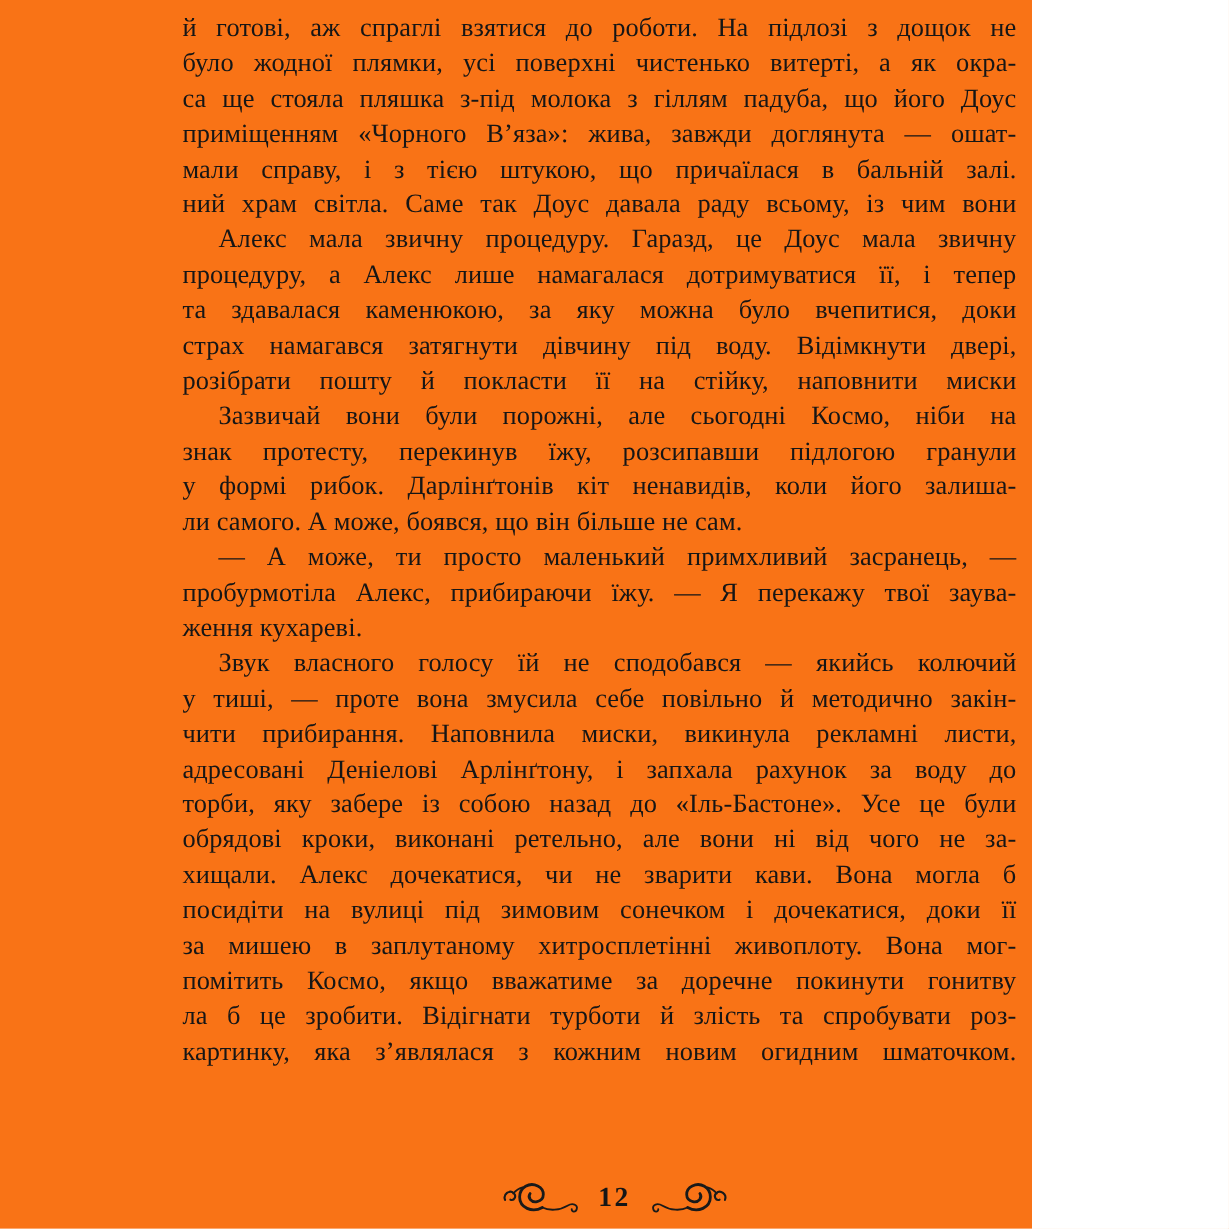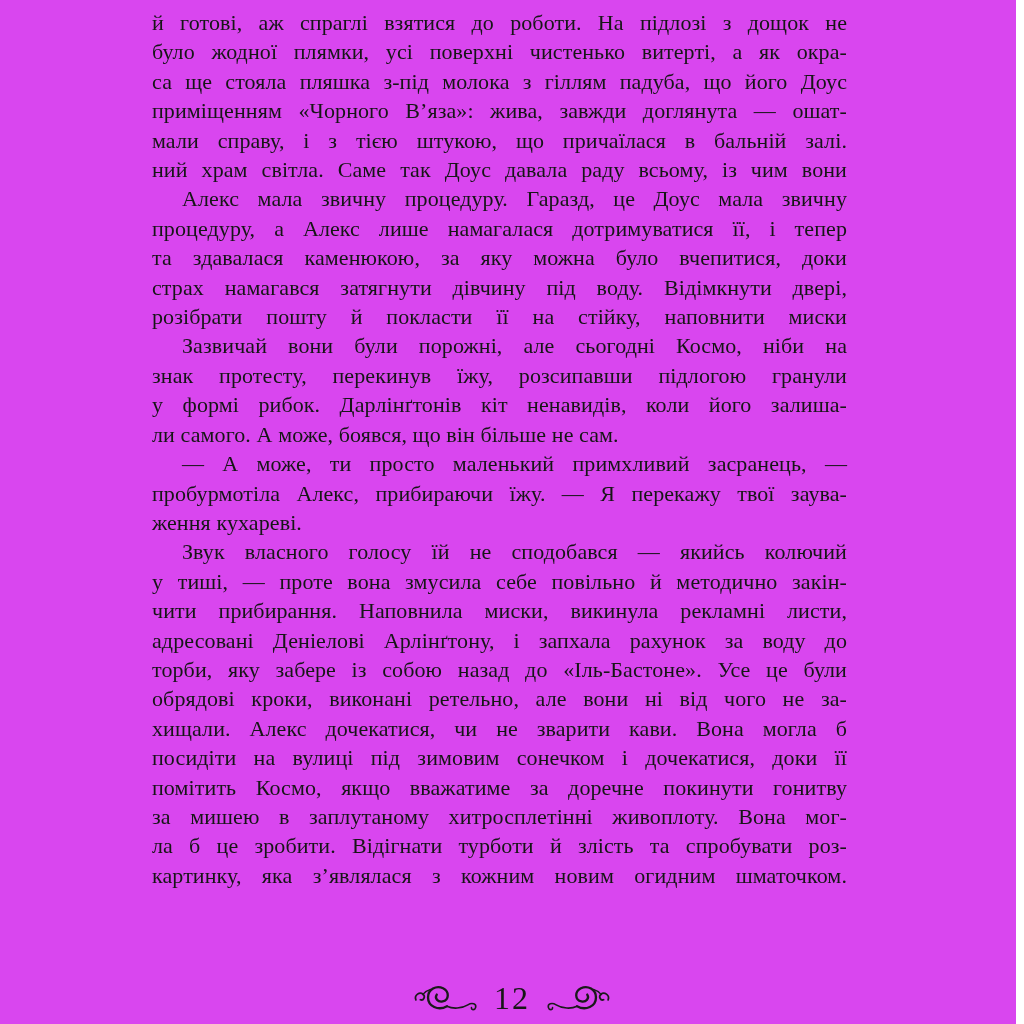--- a/index.html
+++ b/index.html
@@ -2,23 +2,23 @@
 <html lang="uk"><head>
 <meta charset="utf-8">
 <style>
   html, body {
     margin: 0;
     padding: 0;
     background: #ffffff;
   }
   .page {
     position: relative;
-    width: 1016px;
+    width: 860px;
     height: 1024px;
-    background: #d946ef;
+    background: #f97316;
     color: #161616;
     font-family: "Liberation Serif", "DejaVu Serif", serif;
     overflow: hidden;
   }
   .page-text {
     position: absolute;
     left: 152px;
     top: 8px;
     width: 695px;
     font-size: 22px;
@@ -38,22 +38,22 @@
     position: absolute;
     left: 0;
     top: 983px;
     width: 1024px;
     display: flex;
     justify-content: center;
     align-items: center;
     gap: 14px;
   }
   .page-number {
-    font-size: 32px;
-    font-weight: 400;
+    font-size: 23px;
+    font-weight: 700;
     letter-spacing: 2px;
     color: #161616;
     line-height: 30px;
   }
   .flourish { display: block; }
 </style>
 </head>
 <body>
 
 <div class="page">
@@ -87,22 +87,22 @@
       </div>
       <div class="para">
         <div class="line indent">Звук власного голосу їй не сподобався — якийсь колючий</div>
         <div class="line">у тиші, — проте вона змусила себе повільно й методично закін-</div>
         <div class="line">чити прибирання. Наповнила миски, викинула рекламні листи,</div>
         <div class="line">адресовані Деніелові Арлінґтону, і запхала рахунок за воду до</div>
         <div class="line">торби, яку забере із собою назад до «Іль-Бастоне». Усе це були</div>
         <div class="line">обрядові кроки, виконані ретельно, але вони ні від чого не за-</div>
         <div class="line">хищали. Алекс дочекатися, чи не зварити кави. Вона могла б</div>
         <div class="line">посидіти на вулиці під зимовим сонечком і дочекатися, доки її</div>
+        <div class="line">за мишею в заплутаному хитросплетінні живоплоту. Вона мог-</div>
         <div class="line">помітить Космо, якщо вважатиме за доречне покинути гонитву</div>
-        <div class="line">за мишею в заплутаному хитросплетінні живоплоту. Вона мог-</div>
         <div class="line">ла б це зробити. Відігнати турботи й злість та спробувати роз-</div>
         <div class="line">картинку, яка з’являлася з кожним новим огидним шматочком.</div>
       </div>
     </div>
 
   <div class="footer">
     <svg class="flourish" width="68" height="30" viewBox="0 0 70 30" fill="none" xmlns="http://www.w3.org/2000/svg">
       <g stroke="#1a1a1a" fill="none" stroke-linecap="round">
         <path d="M4,17 C2,12 8,8 11.5,11.2 C14,13.5 12,18 8.6,16.8" stroke-width="1.8"></path>
         <path d="M11,11.5 C13,9 15.5,7.2 19,6.2" stroke-width="1.4"></path>

